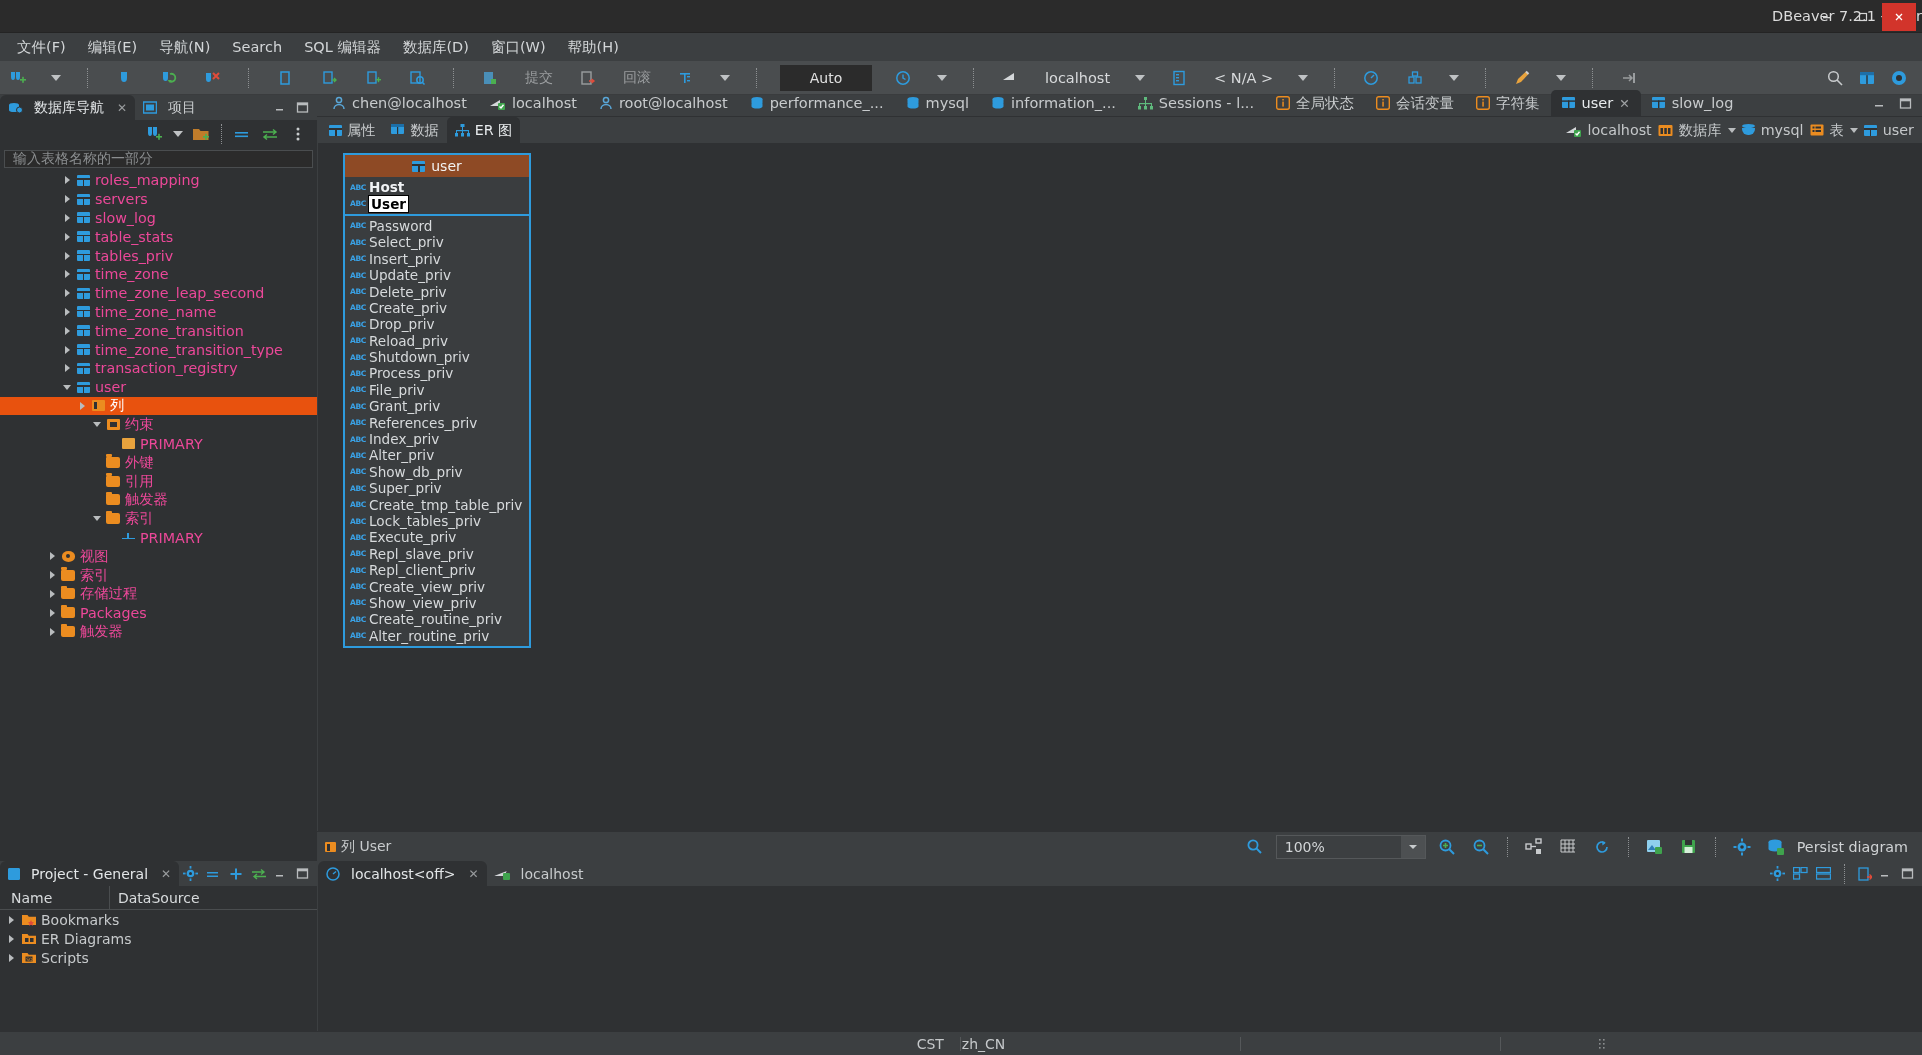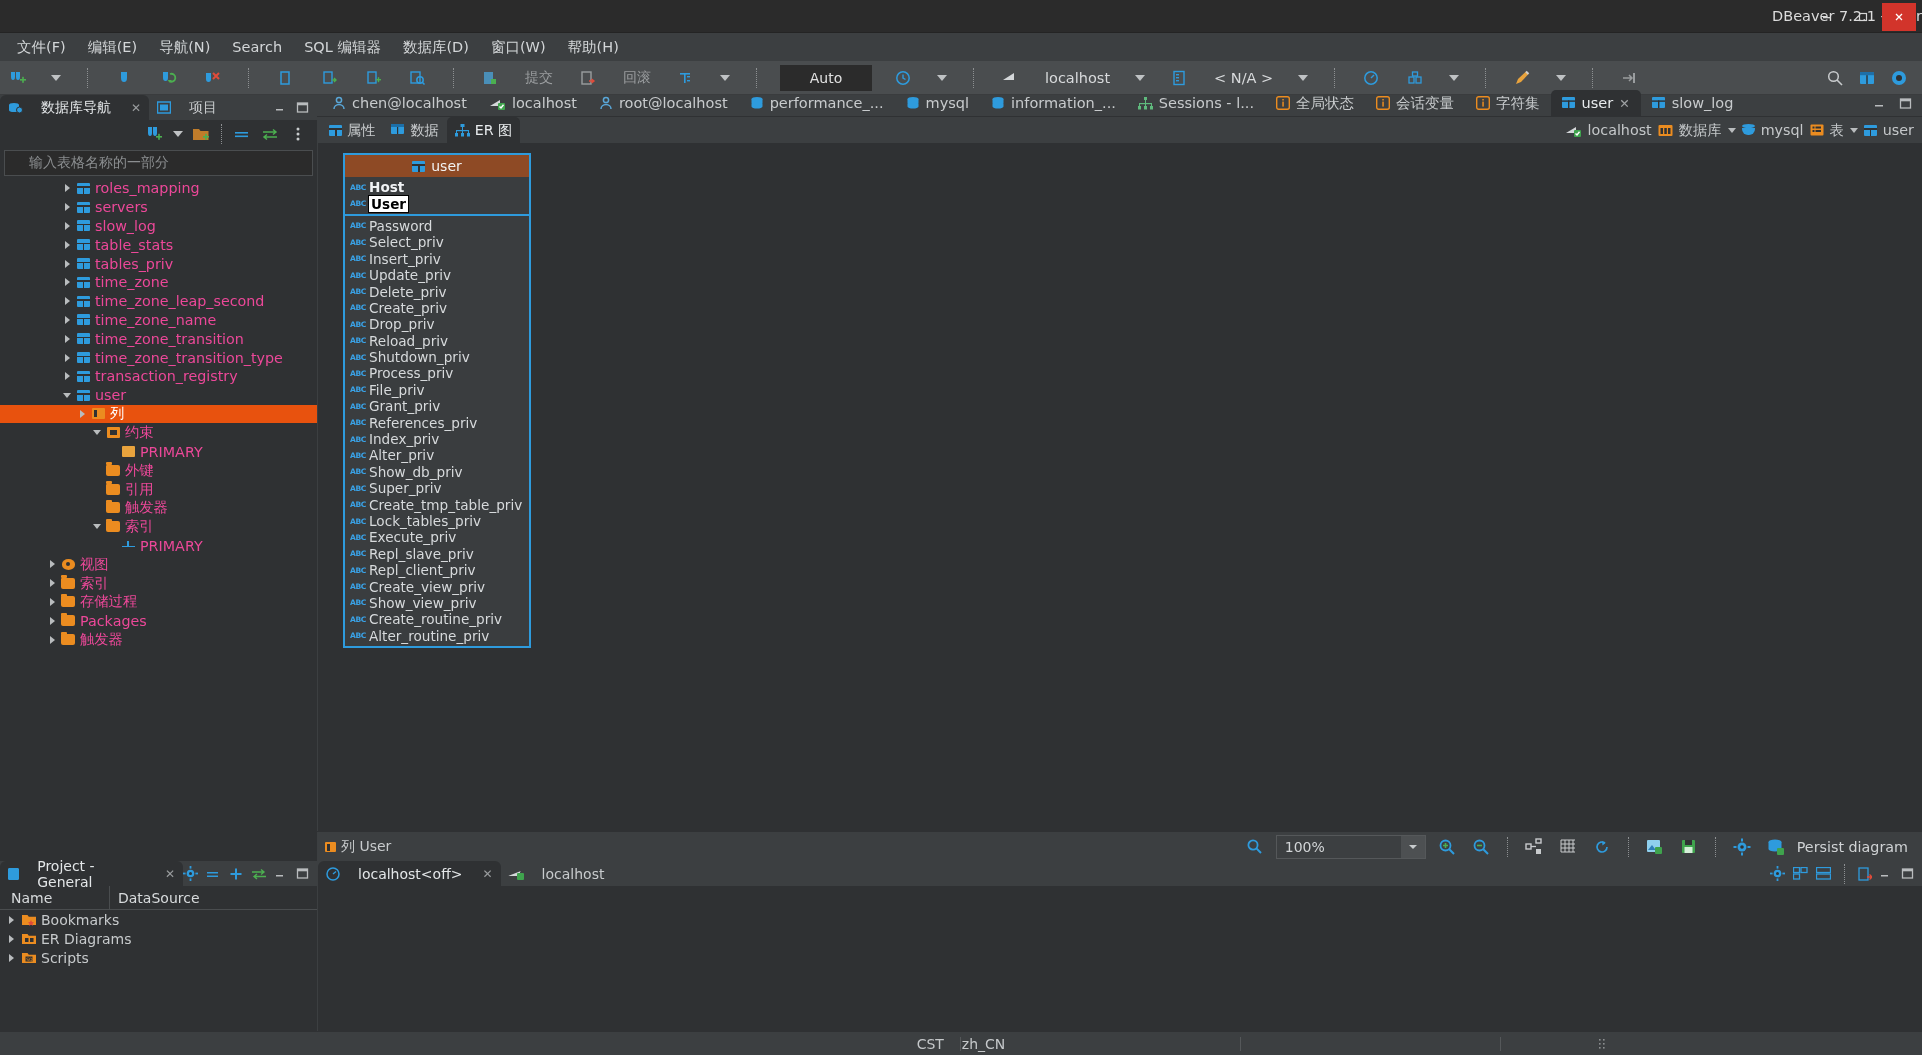--- a/index.html
+++ b/index.html
@@ -44,29 +44,29 @@
   .combo-txt { color:#d8dadc; font-size:14.5px; padding:0 4px; }
   .tbright { margin-left: auto; display: flex; align-items: center; gap: 6px; padding-right: 6px;}
 
   
   .body { flex: 1 1 auto; display: flex; min-height: 0; background: #2f3133; }
   .leftcol { width: 317px; display: flex; flex-direction: column; flex: 0 0 317px; }
   .rightcol { flex: 1 1 auto; display: flex; flex-direction: column; min-width: 0; }
 
   
   .panel-tabbar { height: 25px; background: #3c3f41; display: flex; align-items: flex-end; position: relative; }
-  .ptab { height: 25px; display: flex; align-items: center; gap: 18px; padding: 8px 8px; font-size: 14px; color: #c8cbcd; }
+  .ptab { height: 25px; display: flex; align-items: center; gap: 11px; padding: 8px 8px; font-size: 14px; color: #c8cbcd; }
   .ptab.active { background: #2f3133; border-top-left-radius: 6px; border-top-right-radius: 6px; color:#e3e6e8;}
   .ptab .x { font-size: 12px; color: #9a9d9f; margin-left: 2px;}
   .panel-ctl { margin-left: auto; display: flex; gap: 8px; padding-right: 8px; align-items: center; height: 25px;}
 
   .navtools { height: 28px; background: #2f3133; display: flex; align-items: center; justify-content: flex-end;
               gap: 2px; padding-right: 6px; }
-  .search-box { margin: 2px 4px 3px 4px; height: 26px; background: #2b2b2b; border: 1px solid #4a4d4f;
-                display: flex; align-items: center; padding: 0 24px; color: #8b8e90; font-size: 14px; }
+  .search-box { margin: 2px 4px 3px 4px; height: 18px; background: #2b2b2b; border: 1px solid #4a4d4f;
+                display: flex; align-items: center; padding: 0 8px; color: #8b8e90; font-size: 14px; }
 
   .tree { flex: 1 1 auto; background: #2f3133; overflow: hidden; position: relative; }
   .trow { height: 18.8px; display: flex; align-items: center; font-size: 14.3px; color: #ec4899; white-space: nowrap; }
   .trow.sel { background: #e8520e; color: #ffffff; }
   .arrow { width: 14px; display: flex; align-items: center; justify-content: center; flex: 0 0 14px;}
   .arrow.r::after { content:""; border-top:4px solid transparent; border-bottom:4px solid transparent;
                     border-left:5px solid #b9bcbe; }
   .arrow.d::after { content:""; border-left:4px solid transparent; border-right:4px solid transparent;
                     border-top:5px solid #b9bcbe; }
   .arrow.none::after { content:""; }

